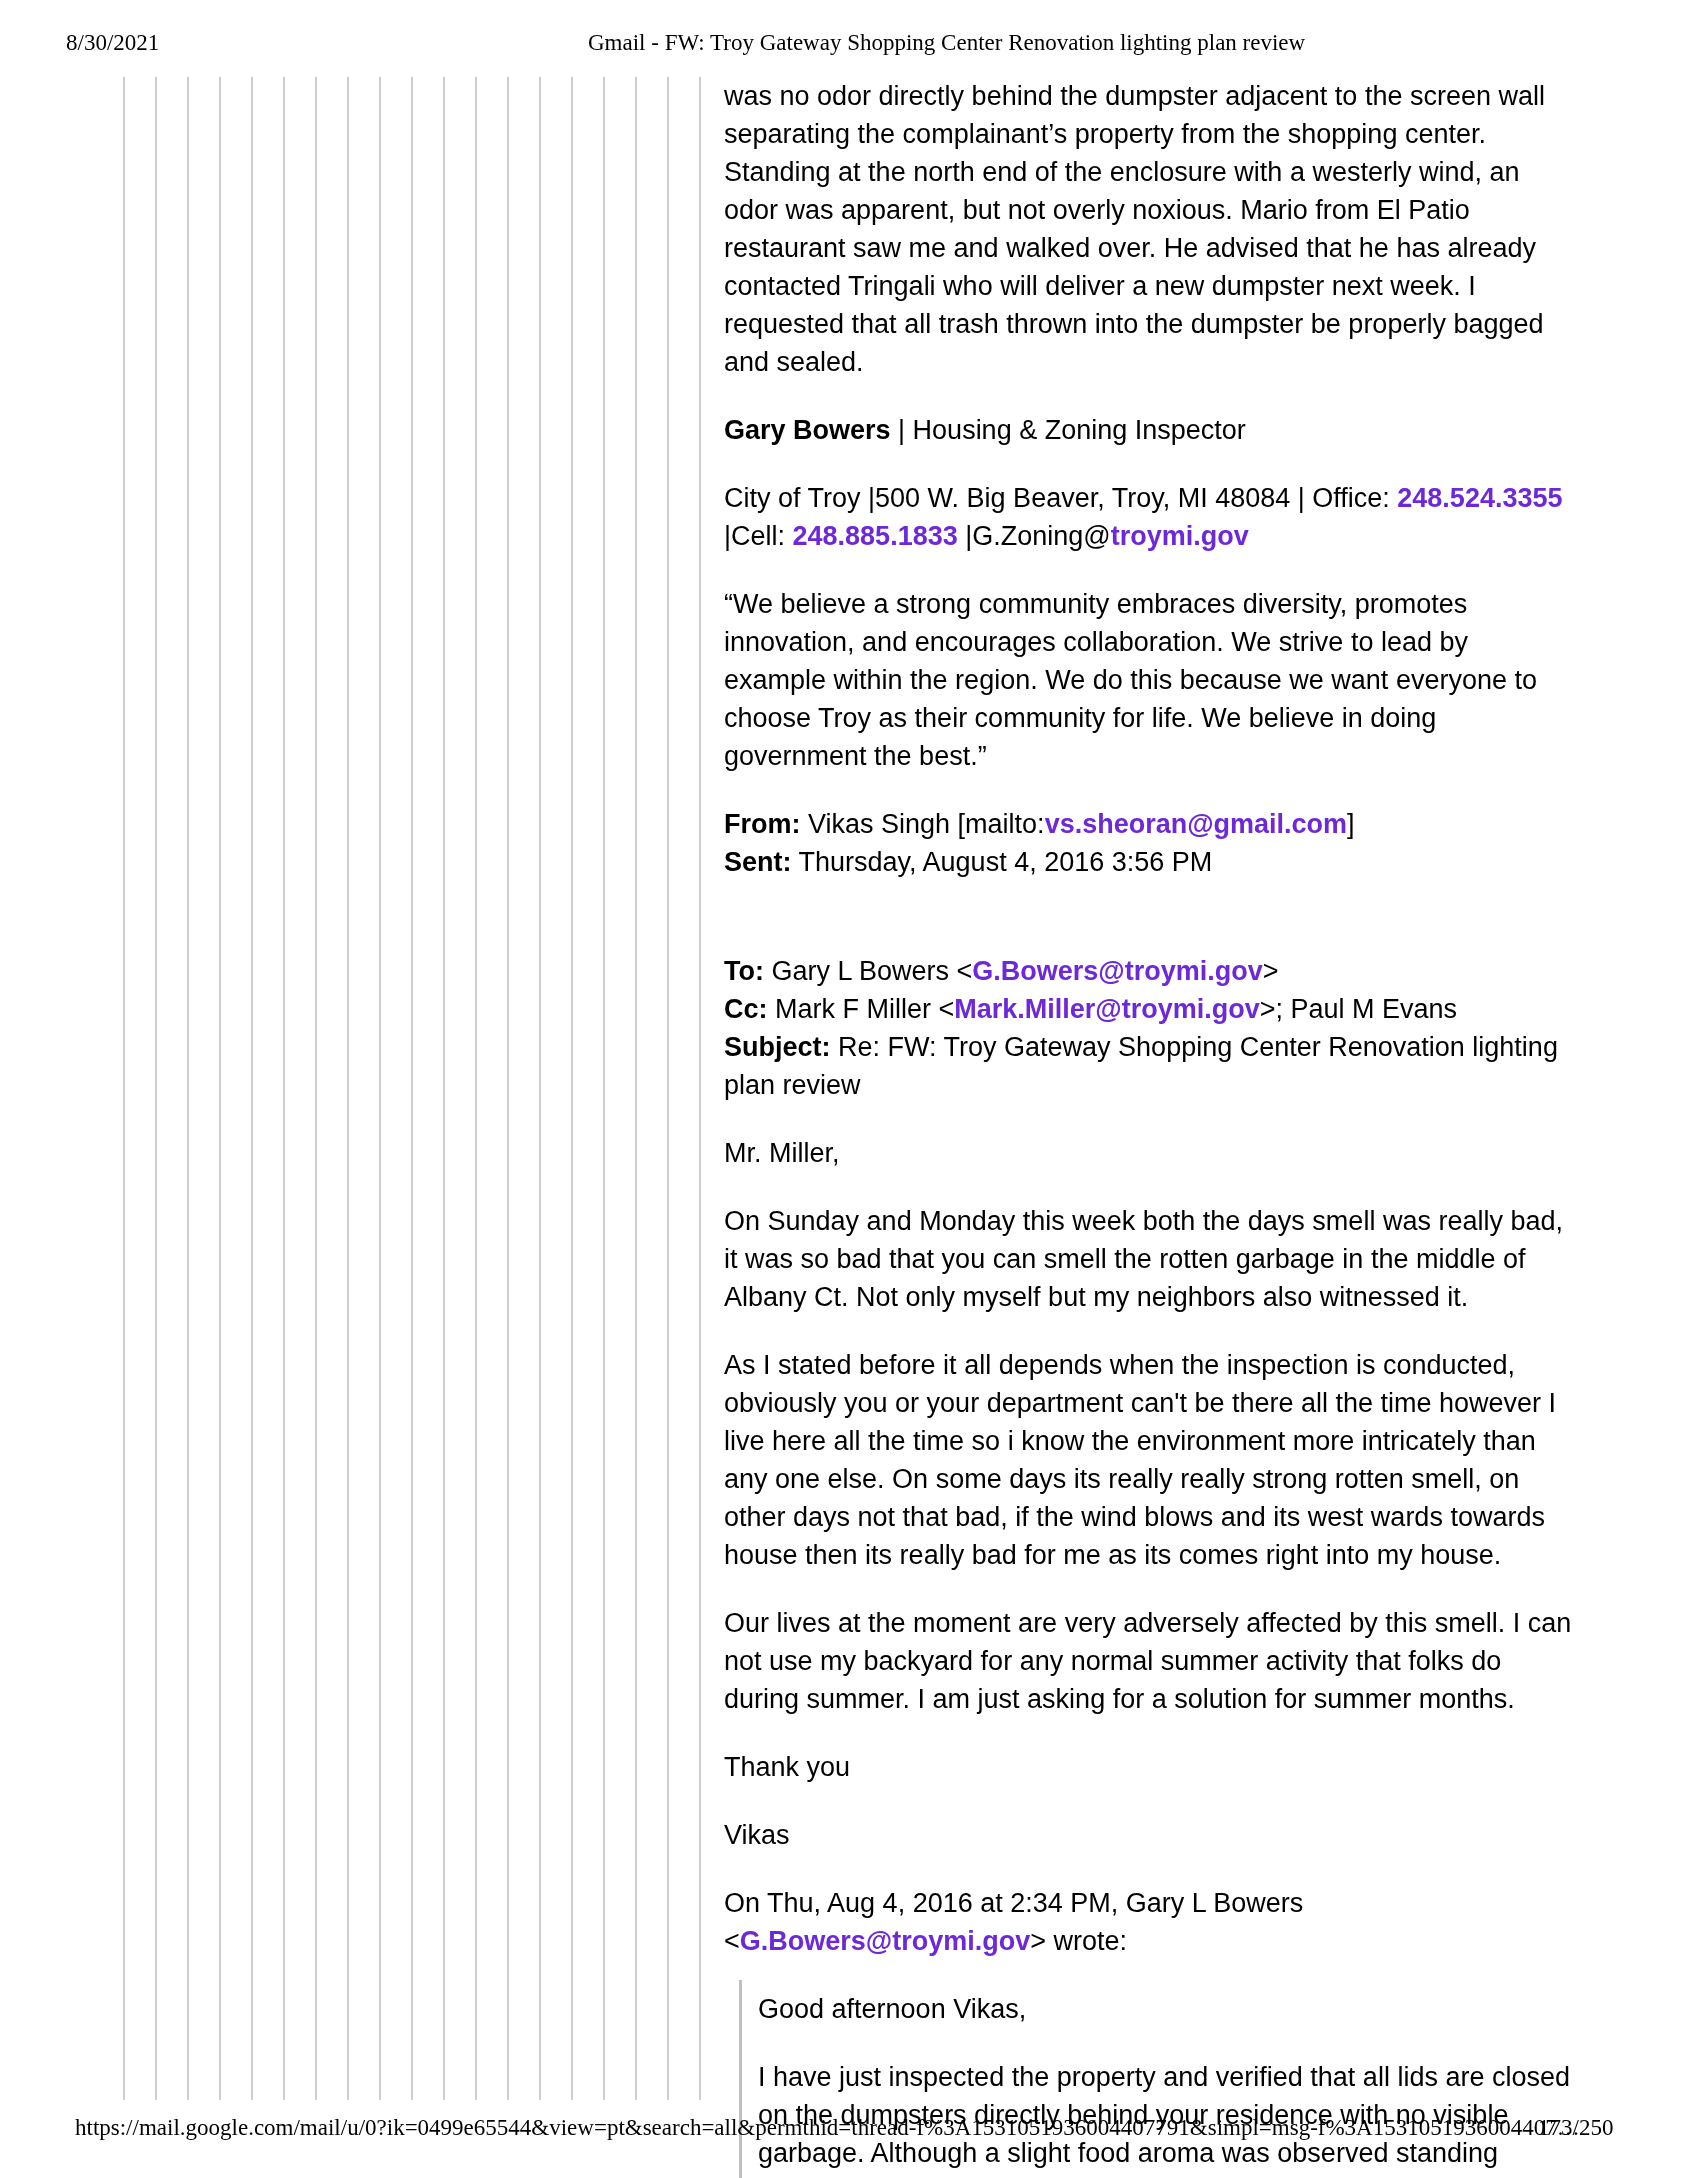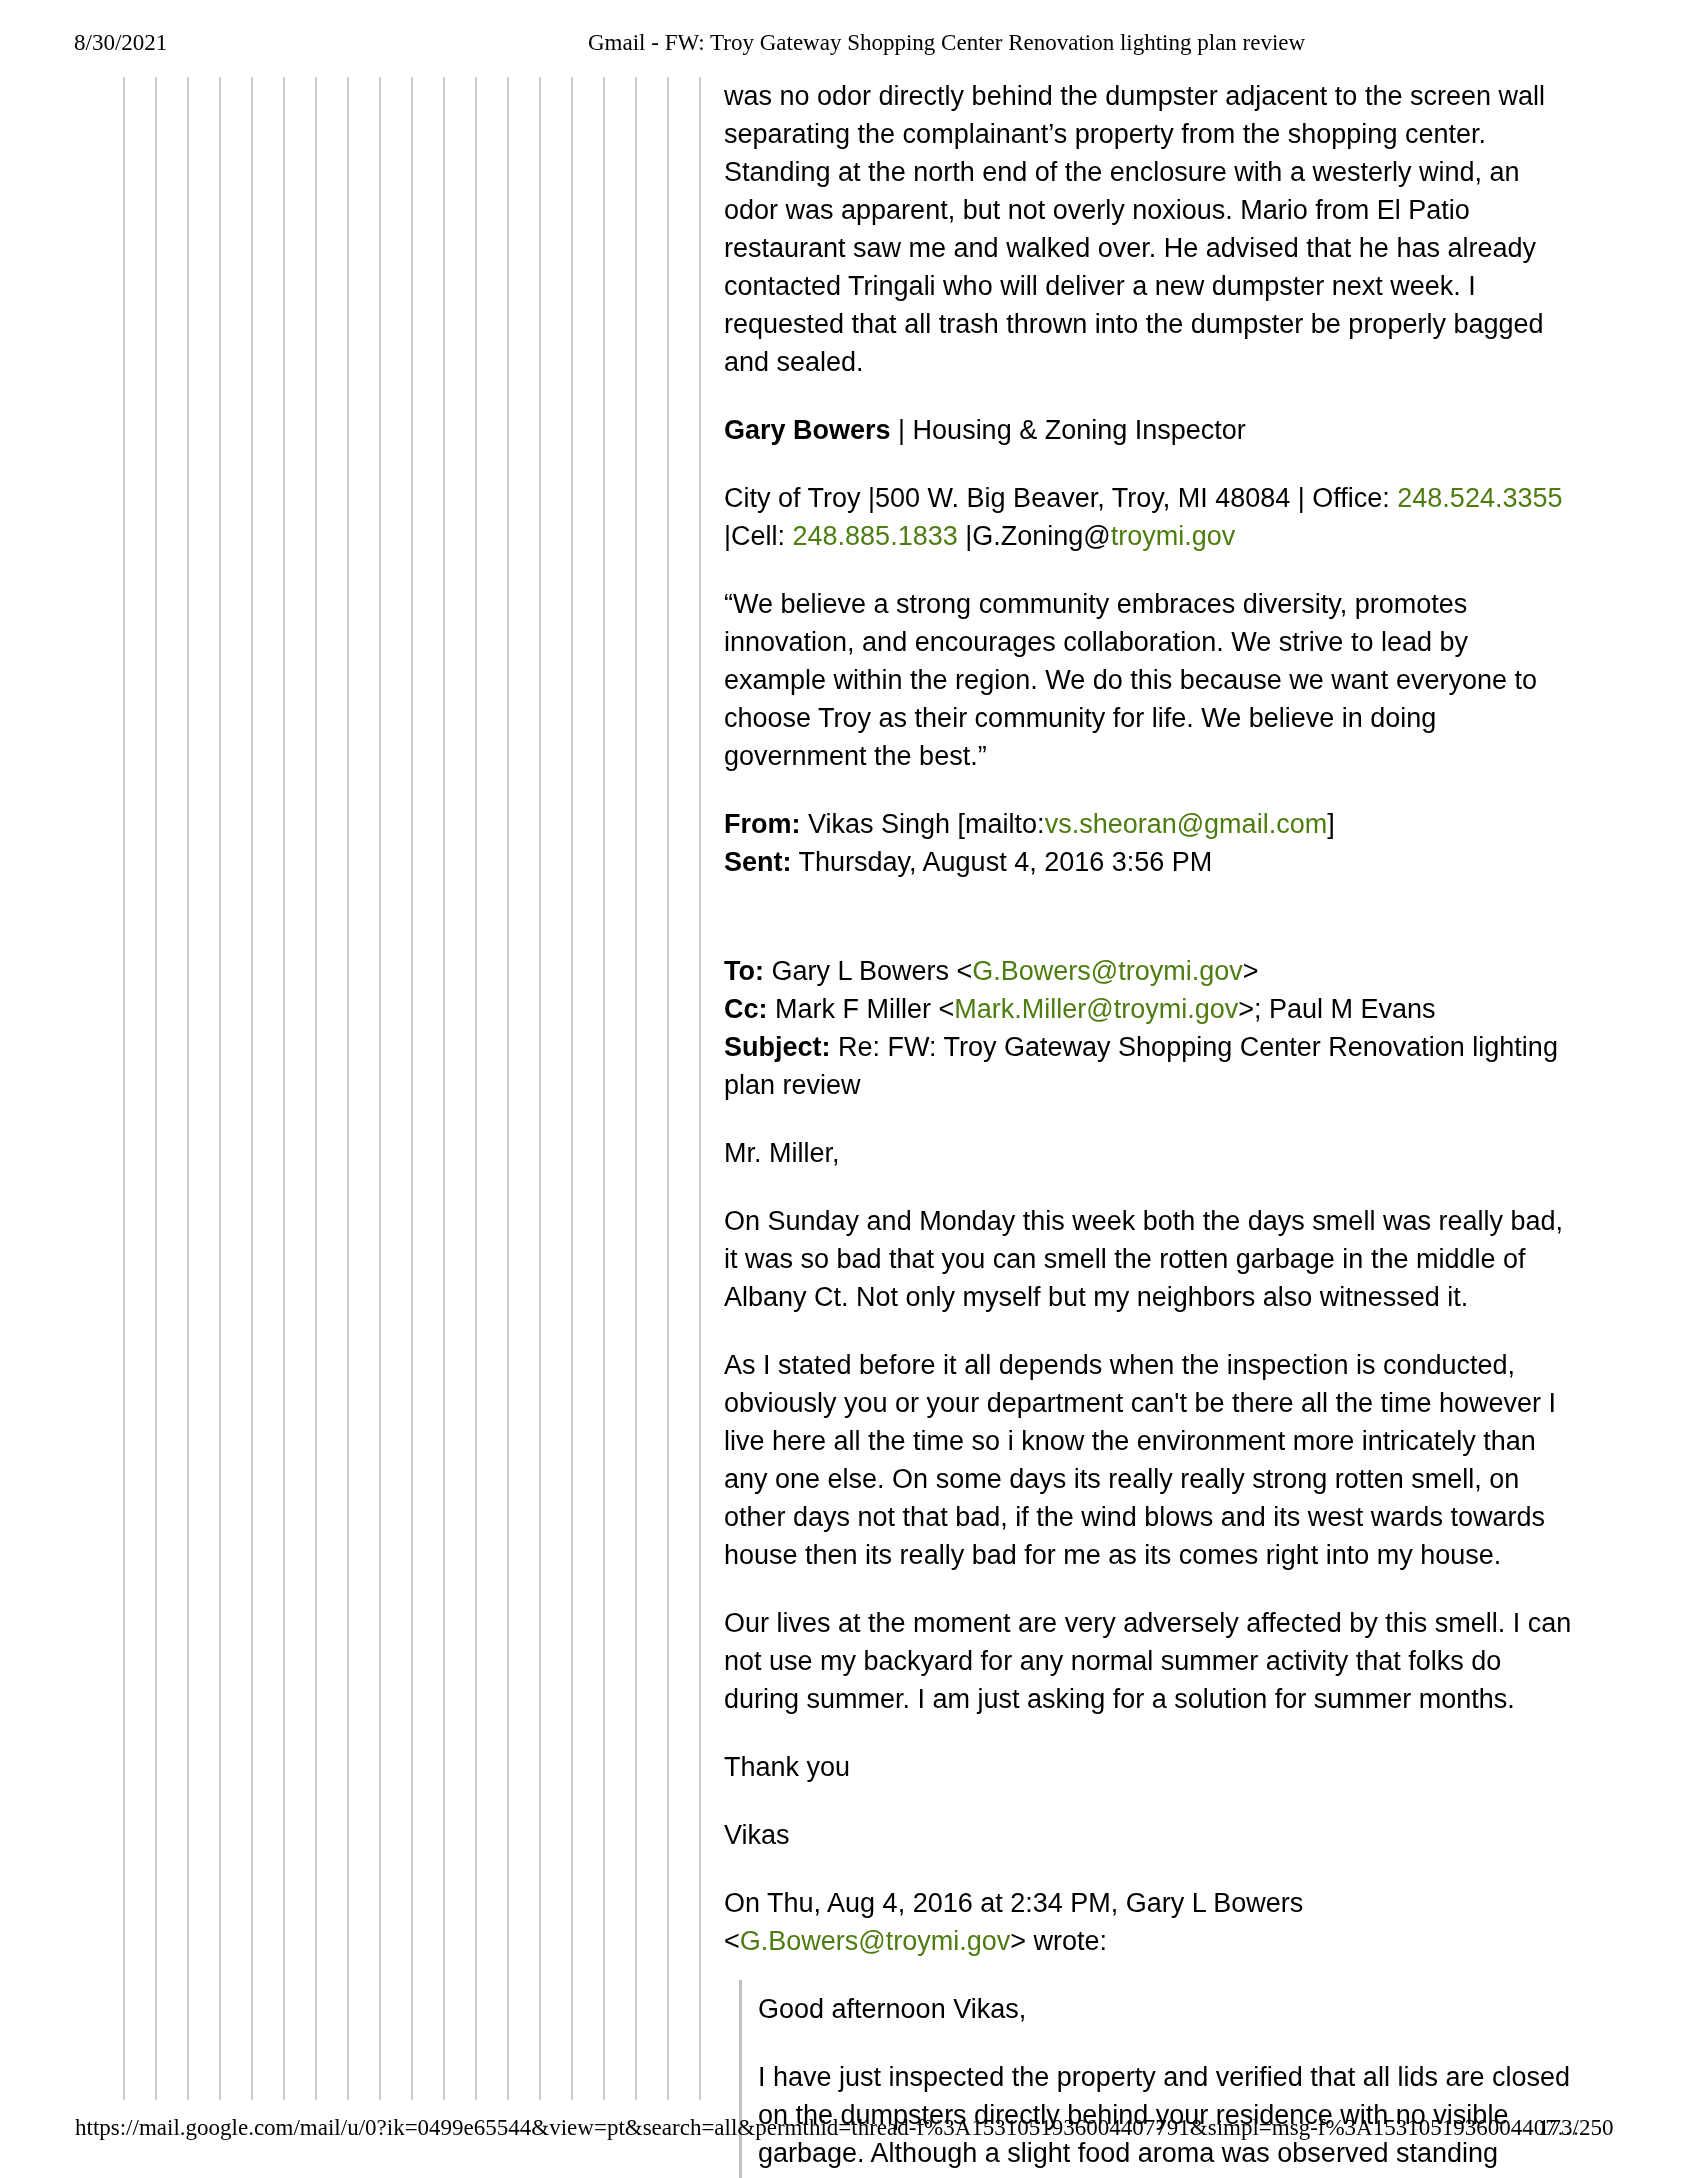--- a/index.html
+++ b/index.html
@@ -4,38 +4,38 @@
 <style>
   html, body { margin: 0; padding: 0; background: #ffffff; }
   body {
     width: 1683px; height: 2178px; position: relative; overflow: hidden;
     font-family: "Liberation Sans", sans-serif; color: #000;
   }
   .print-hdr {
     position: absolute; top: 30px;
     font-family: "Liberation Serif", serif; font-size: 23px; white-space: nowrap;
   }
-  .hdr-date { left: 74px; }
+  .hdr-date { left: 66px; }
   .hdr-title { left: 588px; }
   .quote-bars {
     position: absolute; left: 123px; top: 77px; width: 586px; height: 2023px;
     background: repeating-linear-gradient(to right,
       #cccccc 0px, #cccccc 2px, transparent 2px, transparent 32px);
   }
   .content {
     position: absolute; left: 724px; top: 77px; width: 871px;
     font-size: 27px; line-height: 38px;
   }
   .pre { white-space: pre; }
   .blk { margin: 30px 0 0 0; }
   .blk-first { margin: 0; }
   .gap2 { margin-top: 71px; }
   .b { font-weight: bold; }
   .u-line { }
-  .link { color: #4d7c0f; text-decoration: none; cursor: pointer; }
+  .link { color: #6d28d9; text-decoration: none; cursor: pointer; font-weight: bold; }
   .line { white-space: nowrap; }
   blockquote.reply-quote {
     margin: 20px 0 0 15px; border-left: 3px solid #c0c0c0;
     padding: 10px 0 8px 16px;
   }
   blockquote.reply-quote .blk-first { margin: 0; }
   .print-ftr {
     position: absolute; top: 2115px;
     font-family: "Liberation Serif", serif; font-size: 23px; white-space: nowrap;
   }

